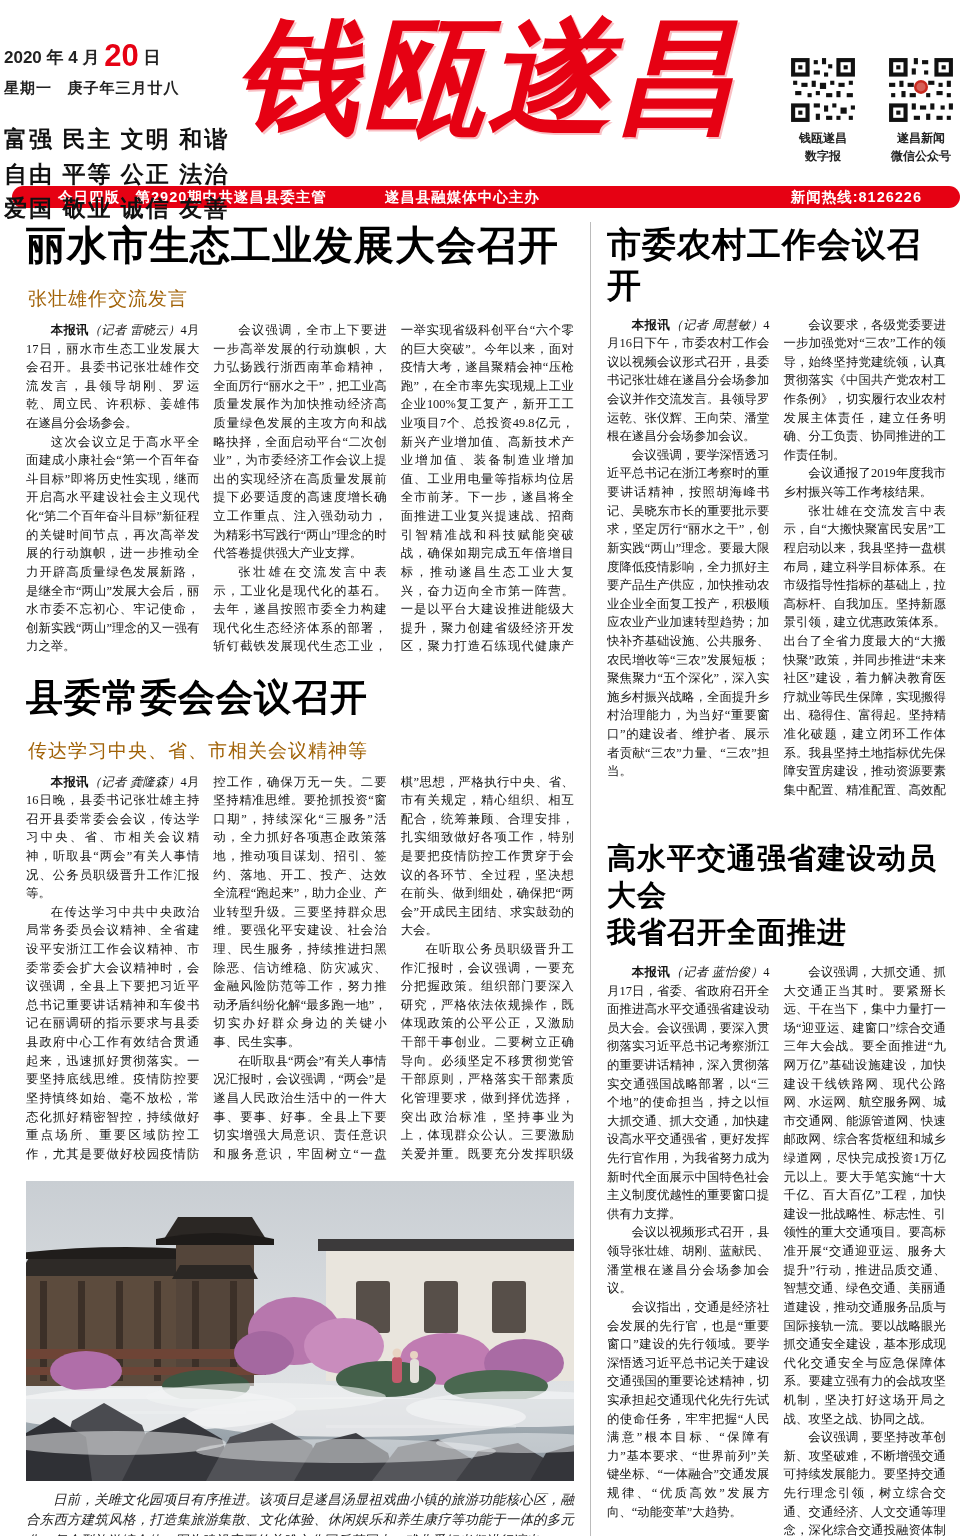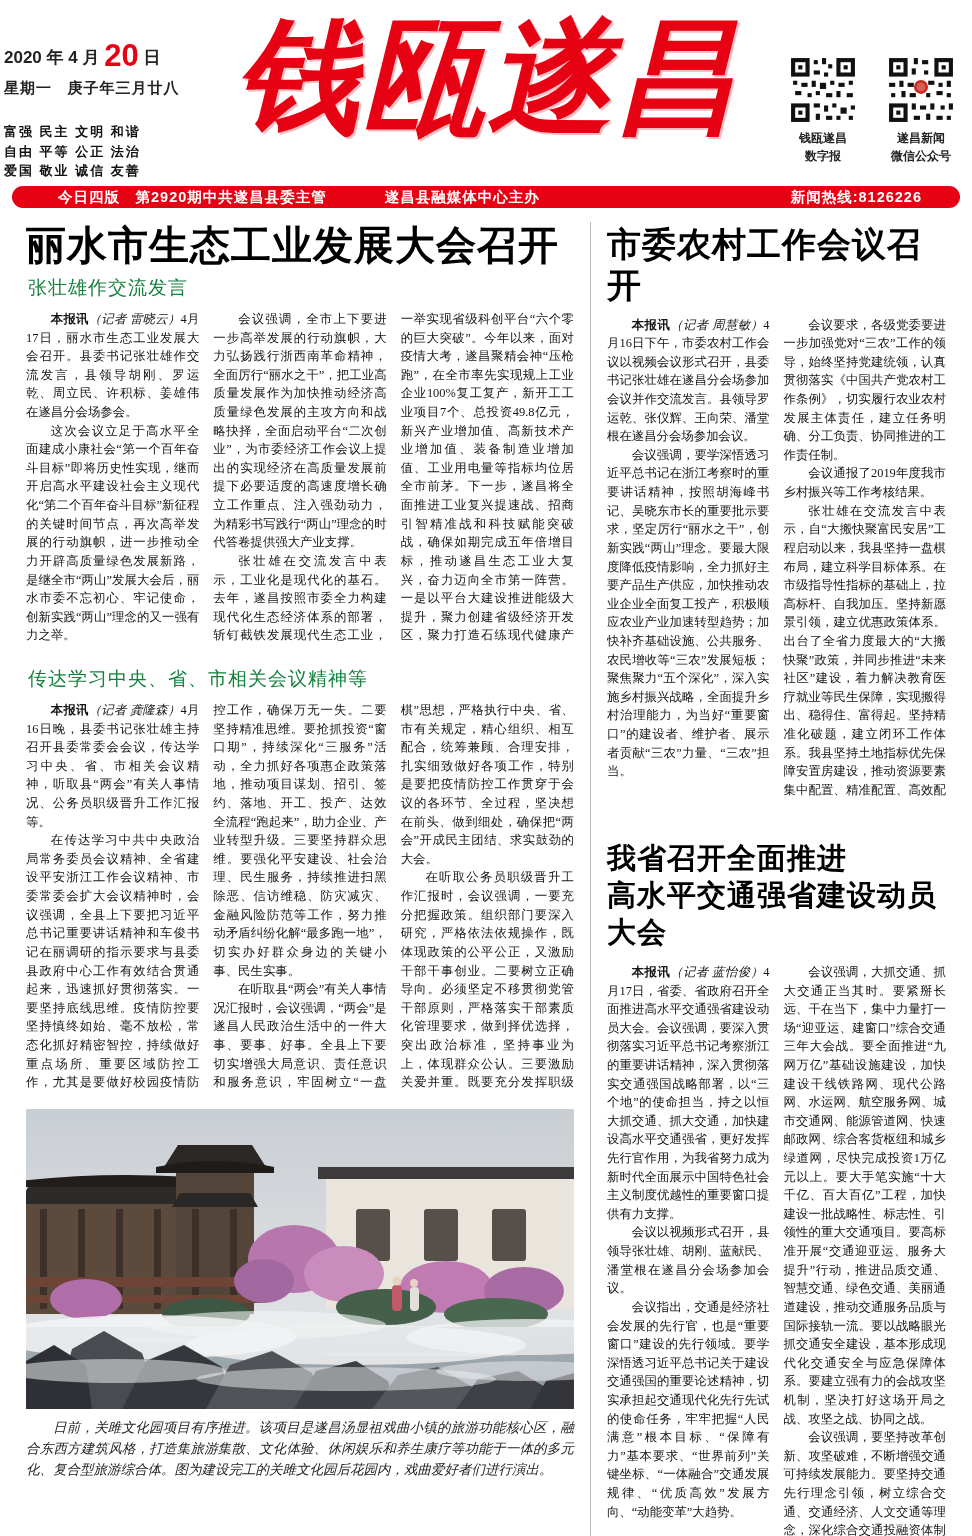--- a/index.html
+++ b/index.html
@@ -8,21 +8,21 @@
     position:relative; width:972px; height:1536px; margin:0 auto;
     background:#fff; overflow:hidden;
     font-family:"Liberation Serif", serif; color:#1a1a1a;
   }
   
   .header { position:relative; height:186px; }
   .header-left { position:absolute; left:4px; top:38px; }
   .date-line { font-family:"Liberation Sans", sans-serif; font-size:17px; font-weight:600; color:#222; }
   .date-line .day { color:#e60113; font-size:31px; font-weight:800; vertical-align:-3px; letter-spacing:0; }
   .week-line { font-family:"Liberation Sans", sans-serif; font-size:15px; font-weight:600; color:#222; margin-top:5px; letter-spacing:1px; }
-  .values { margin-top:24px; font-family:"Liberation Sans", sans-serif; font-size:13px; font-weight:700; line-height:1.5; letter-spacing:2px; color:#111; }
+  .values { margin-top:24px; font-family:"Liberation Sans", sans-serif; font-size:23px; font-weight:700; line-height:1.5; letter-spacing:2px; color:#111; }
   .masthead {
     position:absolute; left:208px; top:-6px; width:560px; text-align:center;
     font-size:124px; line-height:1.35; font-weight:900; color:#e60113;
     font-family:"Liberation Serif", serif; font-style:italic;
     letter-spacing:2px; transform:scaleY(1.02);
     text-shadow:2px 2px 0 rgba(230,1,19,.25);
     white-space:nowrap;
   }
   .qr-block { position:absolute; right:10px; top:56px; display:flex; gap:16px; }
   .qr { width:82px; text-align:center; }
@@ -41,21 +41,21 @@
   
   .main { display:grid; grid-template-columns:548px 1fr; column-gap:0; padding:14px 26px 0 26px; }
   .col-left { width:548px; }
   .col-right { border-left:1px solid #bbb; padding-left:16px; margin-left:16px; }
   
   .headline { font-family:"Liberation Sans", sans-serif; font-weight:900; color:#000; letter-spacing:1px; }
   .h1-size { font-size:40px; line-height:1.15; }
   .h2-size { font-size:34px; line-height:1.2; }
   .h3-size { font-size:37px; line-height:1.15; }
   .h4-size { font-size:29px; line-height:1.28; }
-  .subtitle { font-family:Liberation Serif, serif; font-size:19px; color:#15803d; font-weight:400; margin:7px 0 9px 2px; letter-spacing:1px; }
+  .subtitle { font-family:Liberation Serif, serif; font-size:19px; color:#a16207; font-weight:400; margin:18px 0 9px 2px; letter-spacing:1px; }
   
   .body-3col, .body-2col {
     text-align:justify; font-size:12.4px; line-height:1.5; color:#141414;
     overflow:hidden;
   }
   .body-3col { column-count:3; column-gap:14px; }
   .body-2col { column-count:2; column-gap:14px; }
   .body-3col p, .body-2col p { text-indent:2em; margin:0; }
   .lead-label { font-family:"Liberation Sans", sans-serif; font-weight:700; }
   .byline { font-style:italic; }
@@ -210,20 +210,21 @@
         <div class="subtitle">张壮雄作交流发言</div>
         <div class="body-3col a1-body">
           <p><span class="lead-label">本报讯</span><span class="byline">（记者 雷晓云）</span><span>4月17日，丽水市生态工业发展大会召开。县委书记张壮雄作交流发言，县领导胡刚、罗运乾、周立民、许积标、姜雄伟在遂昌分会场参会。</span></p>
           <p>这次会议立足于高水平全面建成小康社会“第一个百年奋斗目标”即将历史性实现，继而开启高水平建设社会主义现代化“第二个百年奋斗目标”新征程的关键时间节点，再次高举发展的行动旗帜，进一步推动全力开辟高质量绿色发展新路，是继全市“两山”发展大会后，丽水市委不忘初心、牢记使命，创新实践“两山”理念的又一强有力之举。</p>
           <p>会议强调，全市上下要进一步高举发展的行动旗帜，大力弘扬践行浙西南革命精神，全面厉行“丽水之干”，把工业高质量发展作为加快推动经济高质量绿色发展的主攻方向和战略抉择，全面启动平台“二次创业”，为市委经济工作会议上提出的实现经济在高质量发展前提下必要适度的高速度增长确立工作重点、注入强劲动力，为精彩书写践行“两山”理念的时代答卷提供强大产业支撑。</p>
           <p>张壮雄在交流发言中表示，工业化是现代化的基石。去年，遂昌按照市委全力构建现代化生态经济体系的部署，斩钉截铁发展现代生态工业，一举实现省级科创平台“六个零的巨大突破”。今年以来，面对疫情大考，遂昌聚精会神“压枪跑”，在全市率先实现规上工业企业100%复工复产，新开工工业项目7个、总投资49.8亿元，新兴产业增加值、高新技术产业增加值、装备制造业增加值、工业用电量等指标均位居全市前茅。下一步，遂昌将全面推进工业复兴提速战、招商引智精准战和科技赋能突破战，确保如期完成五年倍增目标，推动遂昌生态工业大复兴，奋力迈向全市第一阵营。一是以平台大建设推进能级大提升，聚力创建省级经济开发区，聚力打造石练现代健康产业园，聚力打造未来科创岛；二是以产业大裂变推进动能大转换，加快传统产业改造提升，加快新兴产业培育引进，加快十大标志性产业链研究；三是以跨域大开放推进环境大优化，加快与长三角跨域协同，加快与市经济开发区跨域协同，借助外力集聚要素资源。</p>
         </div>
       </div>
 
       <div class="article-3">
+        <div class="headline h3-size">县委常委会会议召开</div>
         <div class="subtitle">传达学习中央、省、市相关会议精神等</div>
         <div class="body-3col a3-body">
           <p><span class="lead-label">本报讯</span><span class="byline">（记者 龚隆森）</span><span>4月16日晚，县委书记张壮雄主持召开县委常委会会议，传达学习中央、省、市相关会议精神，听取县“两会”有关人事情况、公务员职级晋升工作汇报等。</span></p>
           <p>在传达学习中共中央政治局常务委员会议精神、全省建设平安浙江工作会议精神、市委常委会扩大会议精神时，会议强调，全县上下要把习近平总书记重要讲话精神和车俊书记在丽调研的指示要求与县委县政府中心工作有效结合贯通起来，迅速抓好贯彻落实。一要坚持底线思维。疫情防控要坚持慎终如始、毫不放松，常态化抓好精密智控，持续做好重点场所、重要区域防控工作，尤其是要做好校园疫情防控工作，确保万无一失。二要坚持精准思维。要抢抓投资“窗口期”，持续深化“三服务”活动，全力抓好各项惠企政策落地，推动项目谋划、招引、签约、落地、开工、投产、达效全流程“跑起来”，助力企业、产业转型升级。三要坚持群众思维。要强化平安建设、社会治理、民生服务，持续推进扫黑除恶、信访维稳、防灾减灾、金融风险防范等工作，努力推动矛盾纠纷化解“最多跑一地”，切实办好群众身边的关键小事、民生实事。</p>
           <p>在听取县“两会”有关人事情况汇报时，会议强调，“两会”是遂昌人民政治生活中的一件大事、要事、好事。全县上下要切实增强大局意识、责任意识和服务意识，牢固树立“一盘棋”思想，严格执行中央、省、市有关规定，精心组织、相互配合，统筹兼顾、合理安排，扎实细致做好各项工作，特别是要把疫情防控工作贯穿于会议的各环节、全过程，坚决想在前头、做到细处，确保把“两会”开成民主团结、求实鼓劲的大会。</p>
           <p>在听取公务员职级晋升工作汇报时，会议强调，一要充分把握政策。组织部门要深入研究，严格依法依规操作，既体现政策的公平公正，又激励干部干事创业。二要树立正确导向。必须坚定不移贯彻党管干部原则，严格落实干部素质化管理要求，做到择优选择，突出政治标准，坚持事业为上，体现群众公认。三要激励关爱并重。既要充分发挥职级晋升的激励功能和抓手作用，也要积极体现关心关爱干部的政策导向，进一步加强干部队伍建设。四要强化舆论引导。要加强正面教育引导，全力做好宣传解读，切实把好事办实办好。</p>
 
         </div>
       </div>
 
@@ -328,22 +329,22 @@
           <p><span class="lead-label">本报讯</span><span class="byline">（记者 周慧敏）</span><span>4月16日下午，市委农村工作会议以视频会议形式召开，县委书记张壮雄在遂昌分会场参加会议并作交流发言。县领导罗运乾、张仪辉、王向荣、潘堂根在遂昌分会场参加会议。</span></p>
           <p>会议强调，要学深悟透习近平总书记在浙江考察时的重要讲话精神，按照胡海峰书记、吴晓东市长的重要批示要求，坚定厉行“丽水之干”，创新实践“两山”理念。要最大限度降低疫情影响，全力抓好主要产品生产供应，加快推动农业企业全面复工投产，积极顺应农业产业加速转型趋势；加快补齐基础设施、公共服务、农民增收等“三农”发展短板；聚焦聚力“五个深化”，深入实施乡村振兴战略，全面提升乡村治理能力，为当好“重要窗口”的建设者、维护者、展示者贡献“三农”力量、“三农”担当。</p>
           <p>会议要求，各级党委要进一步加强党对“三农”工作的领导，始终坚持党建统领，认真贯彻落实《中国共产党农村工作条例》，切实履行农业农村发展主体责任，建立任务明确、分工负责、协同推进的工作责任制。</p>
           <p>会议通报了2019年度我市乡村振兴等工作考核结果。</p>
           <p>张壮雄在交流发言中表示，自“大搬快聚富民安居”工程启动以来，我县坚持一盘棋布局，建立科学目标体系。在市级指导性指标的基础上，拉高标杆、自我加压。坚持新愿景引领，建立优惠政策体系。出台了全省力度最大的“大搬快聚”政策，并同步推进“未来社区”建设，着力解决教育医疗就业等民生保障，实现搬得出、稳得住、富得起。坚持精准化破题，建立闭环工作体系。我县坚持土地指标优先保障安置房建设，推动资源要素集中配置、精准配置、高效配置；率先推出“大搬快聚一件事”全生命周期联办。坚持高效能推进，建立客观评价体系。创新推行乡镇部门联动捆绑考核机制，并从全面评价评估，有效把握工作进度，优化工作方法。</p>
 
         </div>
       </div>
 
       <div class="article-4">
+        <div class="headline h4-size">高水平交通强省建设动员大会</div>
         <div class="headline h4-size">我省召开全面推进</div>
-        <div class="headline h4-size">高水平交通强省建设动员大会</div>
         <div class="body-2col a4-body">
           <p><span class="lead-label">本报讯</span><span class="byline">（记者 蓝怡俊）</span><span>4月17日，省委、省政府召开全面推进高水平交通强省建设动员大会。会议强调，要深入贯彻落实习近平总书记考察浙江的重要讲话精神，深入贯彻落实交通强国战略部署，以“三个地”的使命担当，持之以恒大抓交通、抓大交通，加快建设高水平交通强省，更好发挥先行官作用，为我省努力成为新时代全面展示中国特色社会主义制度优越性的重要窗口提供有力支撑。</span></p>
           <p>会议以视频形式召开，县领导张壮雄、胡刚、蓝献民、潘堂根在遂昌分会场参加会议。</p>
           <p>会议指出，交通是经济社会发展的先行官，也是“重要窗口”建设的先行领域。要学深悟透习近平总书记关于建设交通强国的重要论述精神，切实承担起交通现代化先行先试的使命任务，牢牢把握“人民满意”根本目标、“保障有力”基本要求、“世界前列”关键坐标、“一体融合”交通发展规律、“优质高效”发展方向、“动能变革”大趋势。</p>
           <p>会议强调，大抓交通、抓大交通正当其时。要紧掰长远、干在当下，集中力量打一场“迎亚运、建窗口”综合交通三年大会战。要全面推进“九网万亿”基础设施建设，加快建设干线铁路网、现代公路网、水运网、航空服务网、城市交通网、能源管道网、快速邮政网、综合客货枢纽和城乡绿道网，尽快完成投资1万亿元以上。要大手笔实施“十大千亿、百大百亿”工程，加快建设一批战略性、标志性、引领性的重大交通项目。要高标准开展“交通迎亚运、服务大提升”行动，推进品质交通、智慧交通、绿色交通、美丽通道建设，推动交通服务品质与国际接轨一流。要以战略眼光抓交通安全建设，基本形成现代化交通安全与应急保障体系。要建立强有力的会战攻坚机制，坚决打好这场开局之战、攻坚之战、协同之战。</p>
           <p>会议强调，要坚持改革创新、攻坚破难，不断增强交通可持续发展能力。要坚持交通先行理念引领，树立综合交通、交通经济、人文交通等理念，深化综合交通投融资体制改革，大胆探索交通用地使用权改革。要坚持综合交通发展与清廉交通建设两手抓、两手硬，以清廉交通的理念、制度和建设成效，全过程保障和促进高水平交通强省建设。</p>
 
         </div>
       </div>
 

